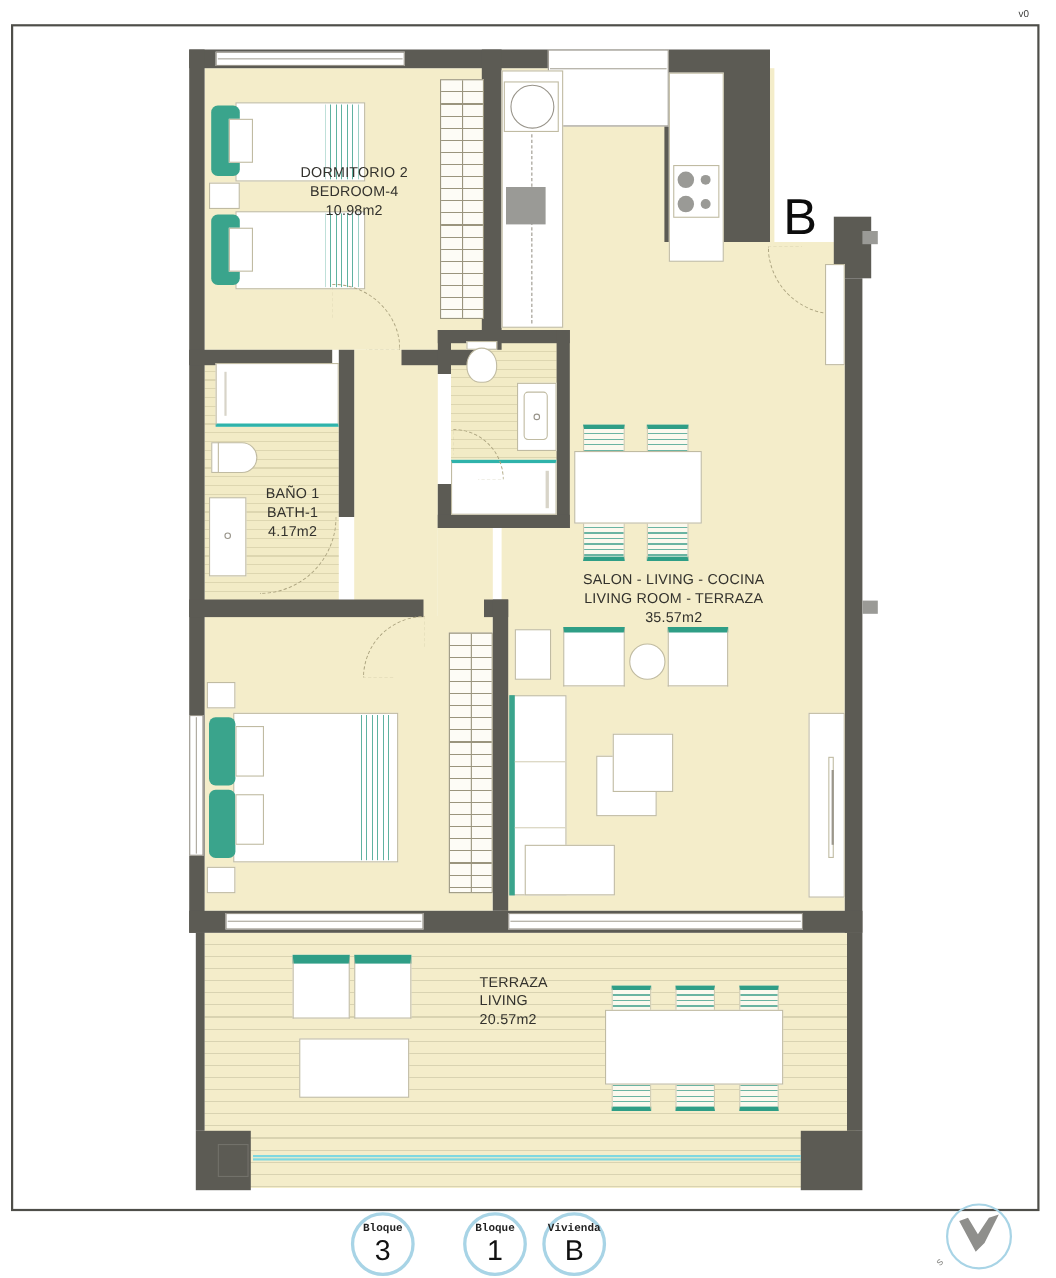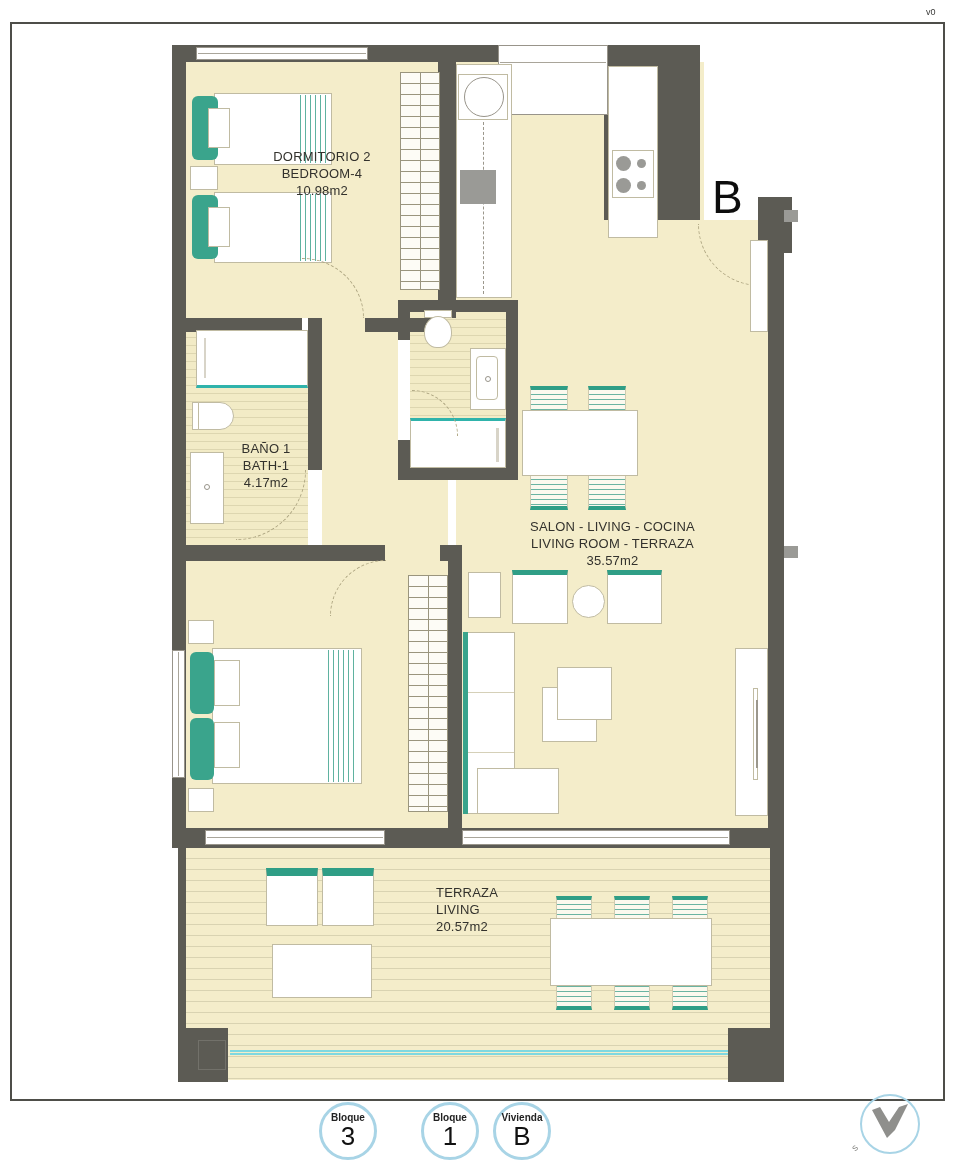--- a/index.html
+++ b/index.html
@@ -29,21 +29,21 @@
   .arc-br{border-right:1px dashed #b0a884;border-bottom:1px dashed #b0a884;border-bottom-right-radius:100%;}
   .arc-tl{border-top:1px dashed #b0a884;border-left:1px dashed #b0a884;border-top-left-radius:100%;}
   .label{position:absolute;font-size:13px;line-height:1.32;color:#33322d;text-align:center;letter-spacing:.2px;}
   .entr{position:absolute;font-size:46px;color:#0d0d0d;letter-spacing:1px;}
   .circle{border-radius:50%;}
   .burner{position:absolute;background:#9a9a96;border-radius:50%;}
   .gray{position:absolute;background:#9a9a96;}
   .glass{position:absolute;border-top:2px solid #7fd8e0;border-bottom:2px solid #7fd8e0;height:5px;box-sizing:border-box;}
   .badge{position:absolute;width:52px;height:52px;border:3px solid #a8d4e6;border-radius:50%;background:#fff;
          display:flex;flex-direction:column;align-items:center;justify-content:flex-start;box-sizing:content-box;}
-  .badge-label{font-size:10px;font-weight:bold;color:#222;margin-top:7px;}
+  .badge-label{font-size:10px;font-weight:bold;color:#222;margin-top:7px;font-family:Liberation Mono, monospace;}
   .badge-value{font-size:26px;color:#111;line-height:1;margin-top:0px;}
   .logo{position:absolute;left:860px;top:1094px;width:56px;height:56px;border:2px solid #a8d4e6;border-radius:50%;}
   .logo-s{position:absolute;left:852px;top:1142px;font-size:10px;color:#8f8f8c;transform:rotate(-45deg);}
 </style>
 </head>
 <body>
 
 <div id="canvas">
 
   <span class="v0">v0</span>

